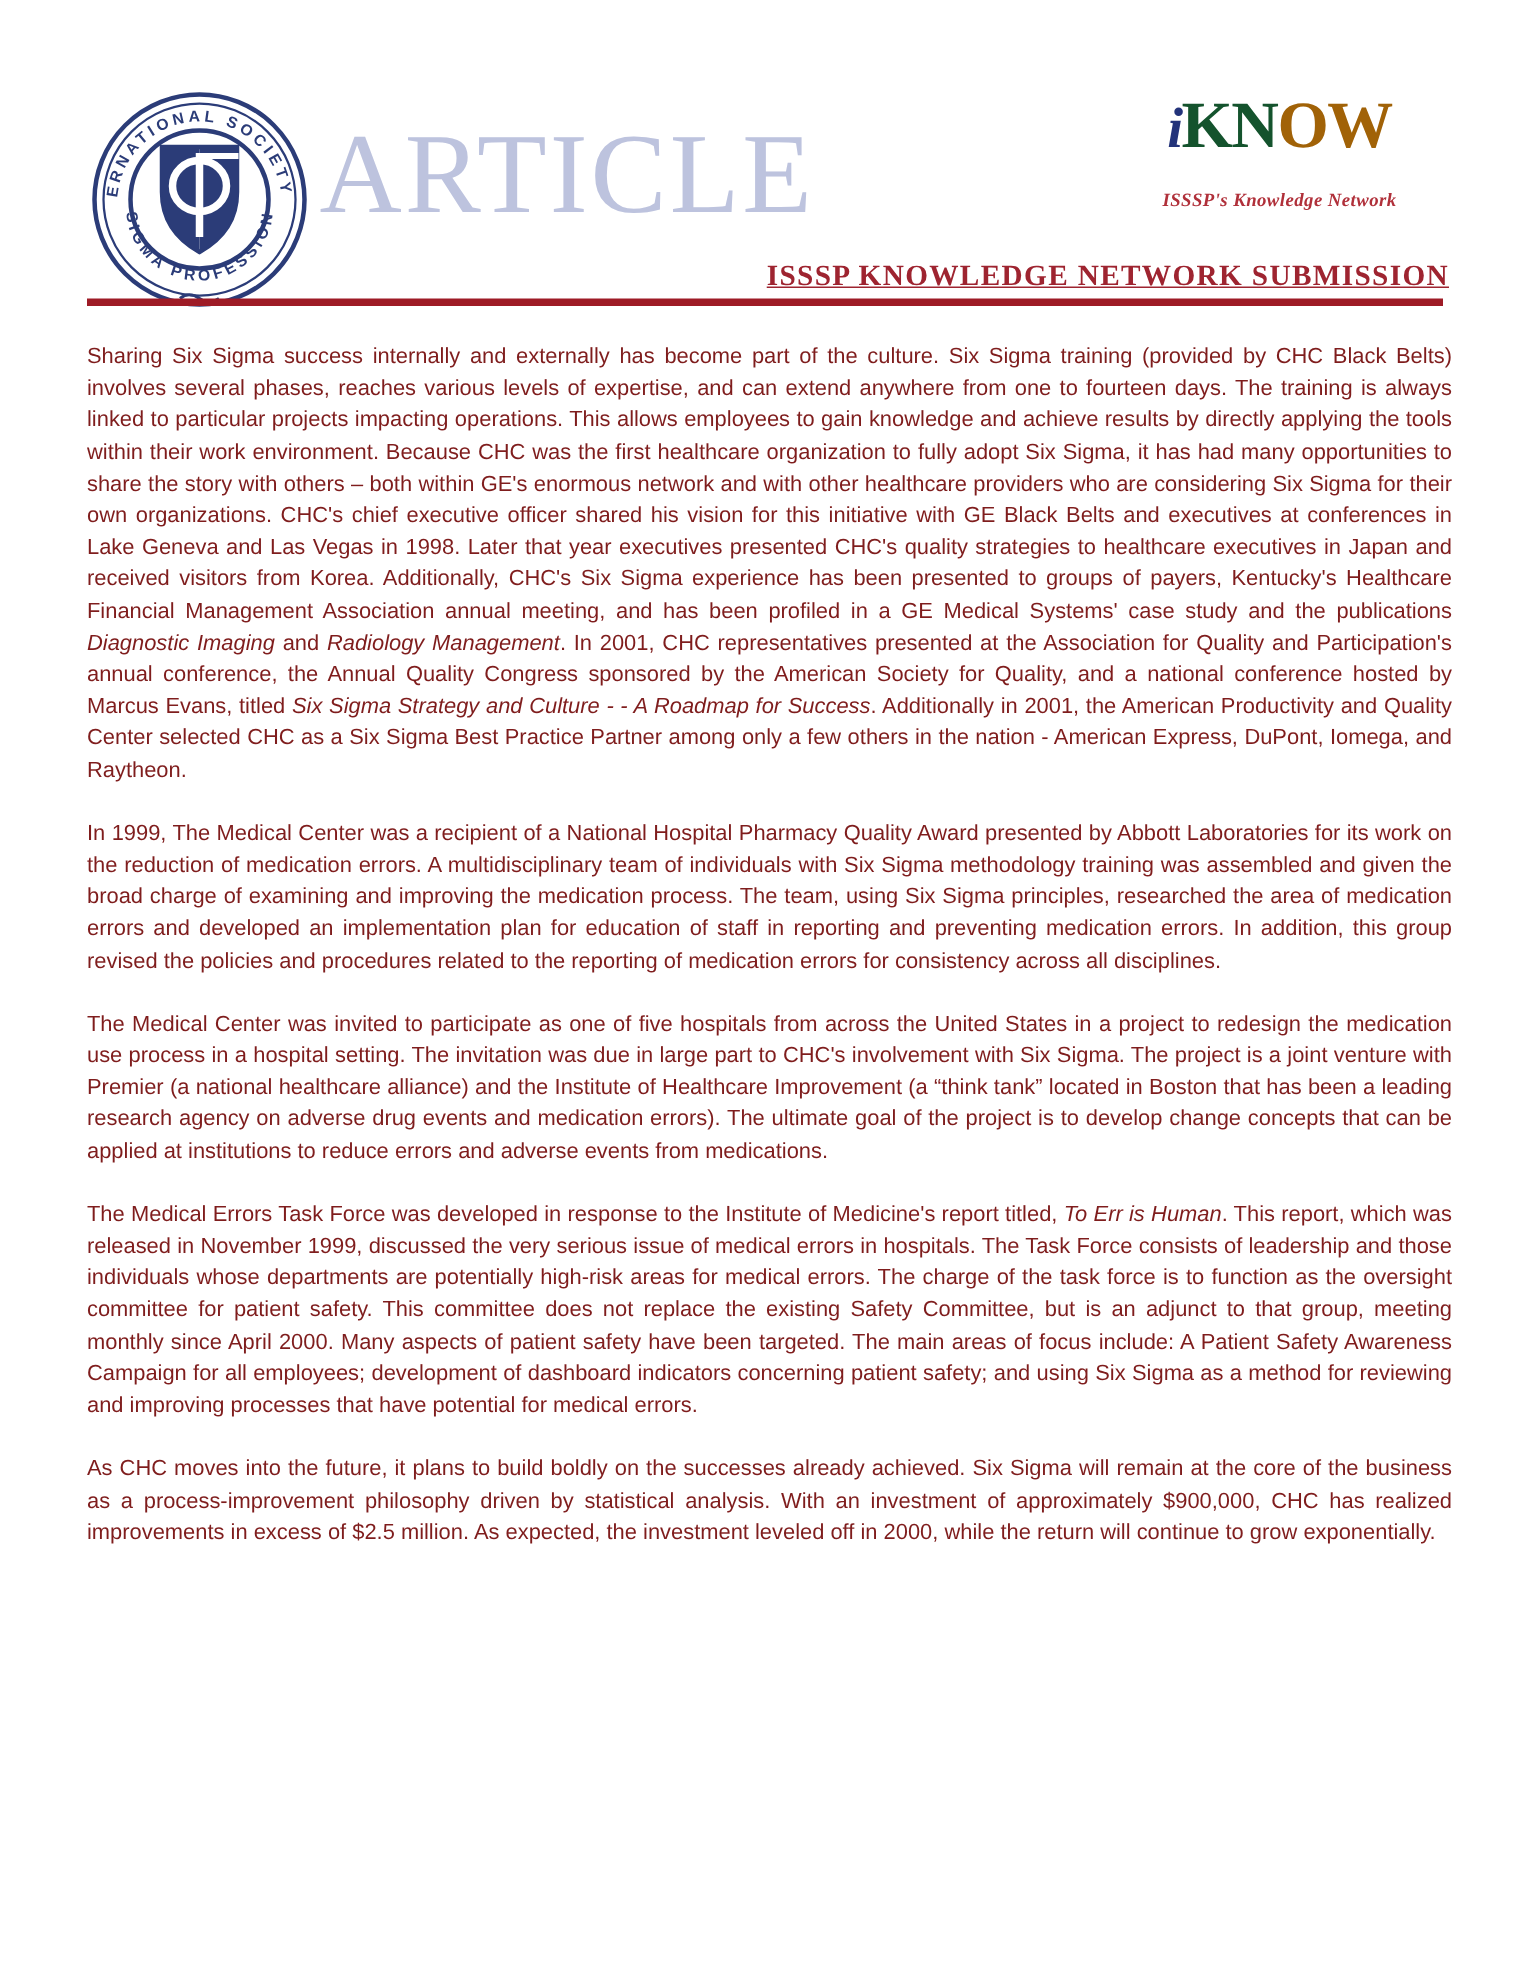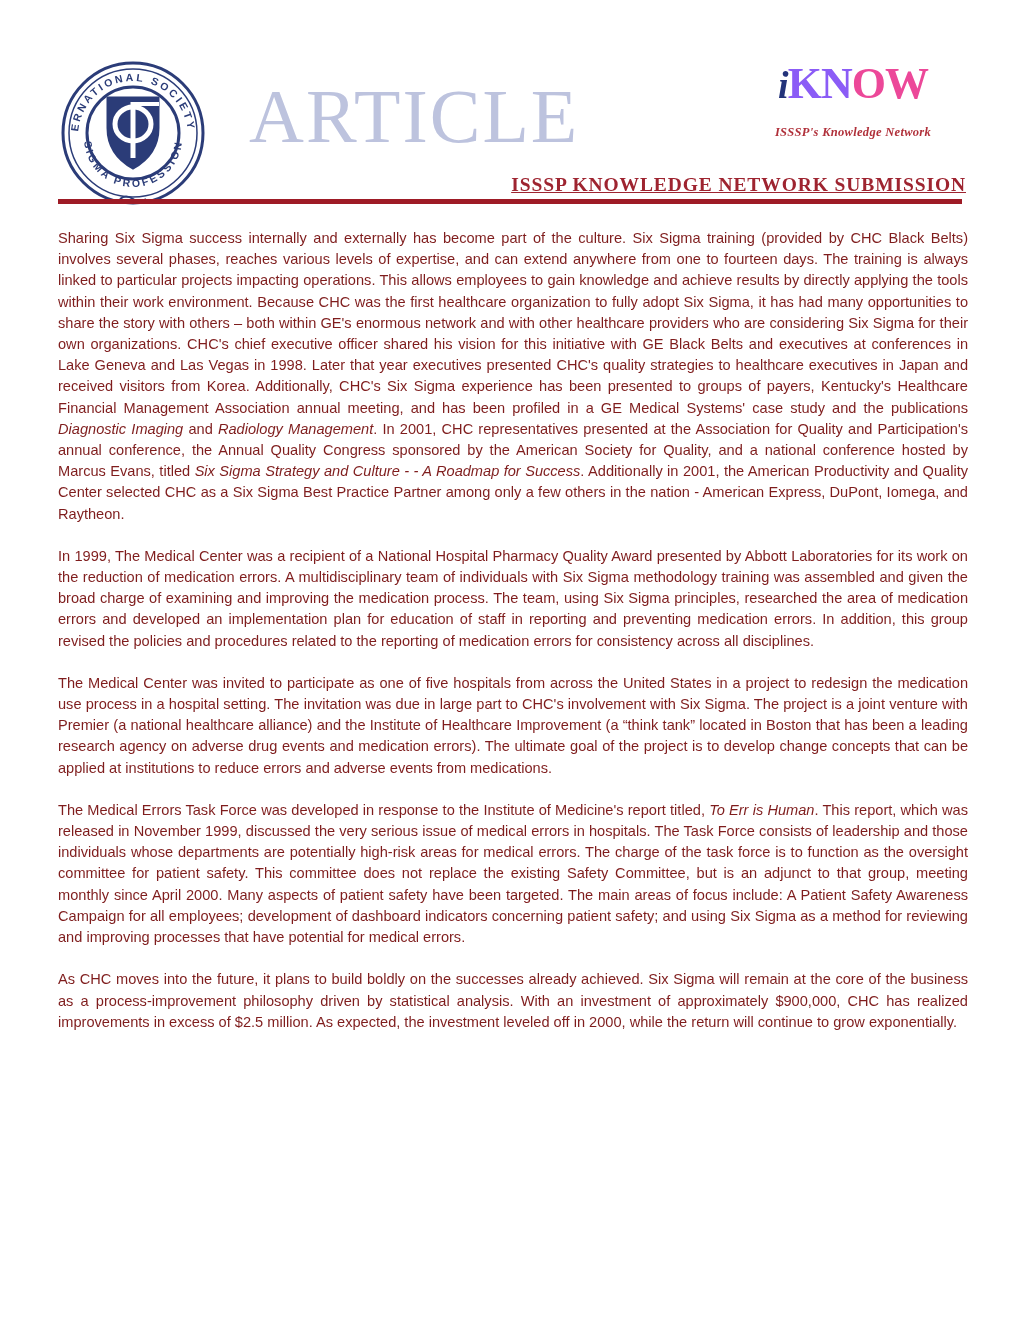--- a/index.html
+++ b/index.html
@@ -45,21 +45,20 @@
     position: absolute;
     left: 213px;
     top: 78px;
     font-family: "Liberation Serif", serif;
     font-size: 76px;
     line-height: 76px;
     letter-spacing: 2px;
     color: #bdc3de;
     font-weight: 400;
     white-space: nowrap;
-    margin-left: 36px;
   }
 
   
   .iknow {
     position: absolute;
     right: 56px;
     top: 62px;
     text-align: center;
     width: 230px;
   }
@@ -69,22 +68,22 @@
     line-height: 44px;
     font-weight: 700;
     white-space: nowrap;
     letter-spacing: -1px;
   }
   .iknow-i {
     color: #23337a;
     font-style: italic;
     font-size: 38px;
   }
-  .iknow-kn { color: #8b5cf6; text-align: right; }
-  .iknow-ow { color: #ec4899; }
+  .iknow-kn { color: #14532d; text-align: right; }
+  .iknow-ow { color: #a16207; }
   .iknow-tag {
     font-family: "Liberation Serif", serif;
     font-style: italic;
     font-weight: 700;
     font-size: 12.5px;
     line-height: 14px;
     color: #b0303a;
     letter-spacing: 0.3px;
     margin-top: 18px;
     white-space: nowrap;

